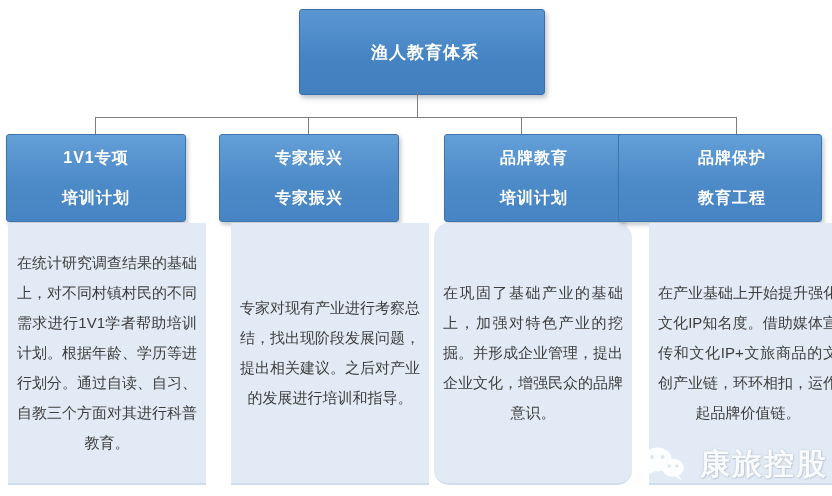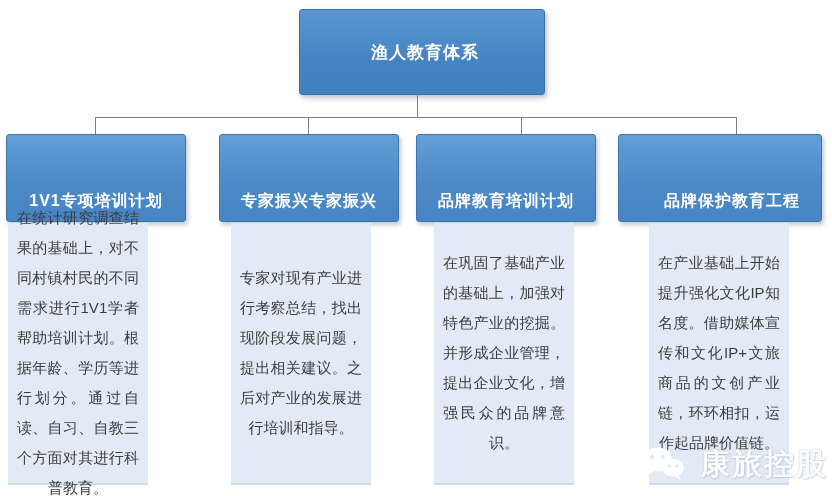--- a/index.html
+++ b/index.html
@@ -20,36 +20,36 @@
   .conn { position:absolute; background:#7e7e7e; }
   .conn.v { width:1px; }
   .conn.h { height:1px; }
   
   .col-header {
     position:absolute; top:134px; width:178px; height:86px;
     background:linear-gradient(180deg,#63a0d8 0%,#4d8ac8 55%,#4784c3 100%);
     border:1px solid #3d74ac; border-radius:3px;
     box-shadow:2px 3px 4px rgba(110,120,135,0.4);
     color:#fff; font-weight:bold; font-size:16px; letter-spacing:1px;
-    display:flex; flex-direction:row; align-items:flex-end; justify-content:center;
+    display:flex; flex-direction:column; align-items:center; justify-content:center;
     line-height:40px;
   }
   .col-body {
-    position:absolute; top:223px; width:140px; height:262px;
+    position:absolute; top:223px; width:198px; height:262px;
     background:#e2ebf5; border-bottom:2px solid #cfdcec;
     color:#3d3d3d; font-size:15px; line-height:30px;
     display:flex; align-items:center; box-sizing:border-box; padding:0 9px;
   }
   .col-body p {
     margin:0; width:100%;
     text-align:justify; text-align-last:center;
   }
   .c1 { left:6px; }  .c1b { left:8px; }
   .c2 { left:219px; } .c2b { left:231px; }
-  .c3 { left:416px; } .c3b { left:434px; }
+  .c3 { left:444px; } .c3b { left:434px;border-radius:15px; }
   .c4 { left:618px;padding-left:24px; } .c4b { left:649px; }
   
   .watermark {
     position:absolute; top:443px; right:4px; height:42px;
     display:flex; align-items:center; gap:13px;
     pointer-events:none;
   }
   .watermark .wm-text {
     font-size:30px; font-weight:bold; letter-spacing:2px;
     color:rgba(255,255,255,0.93);

